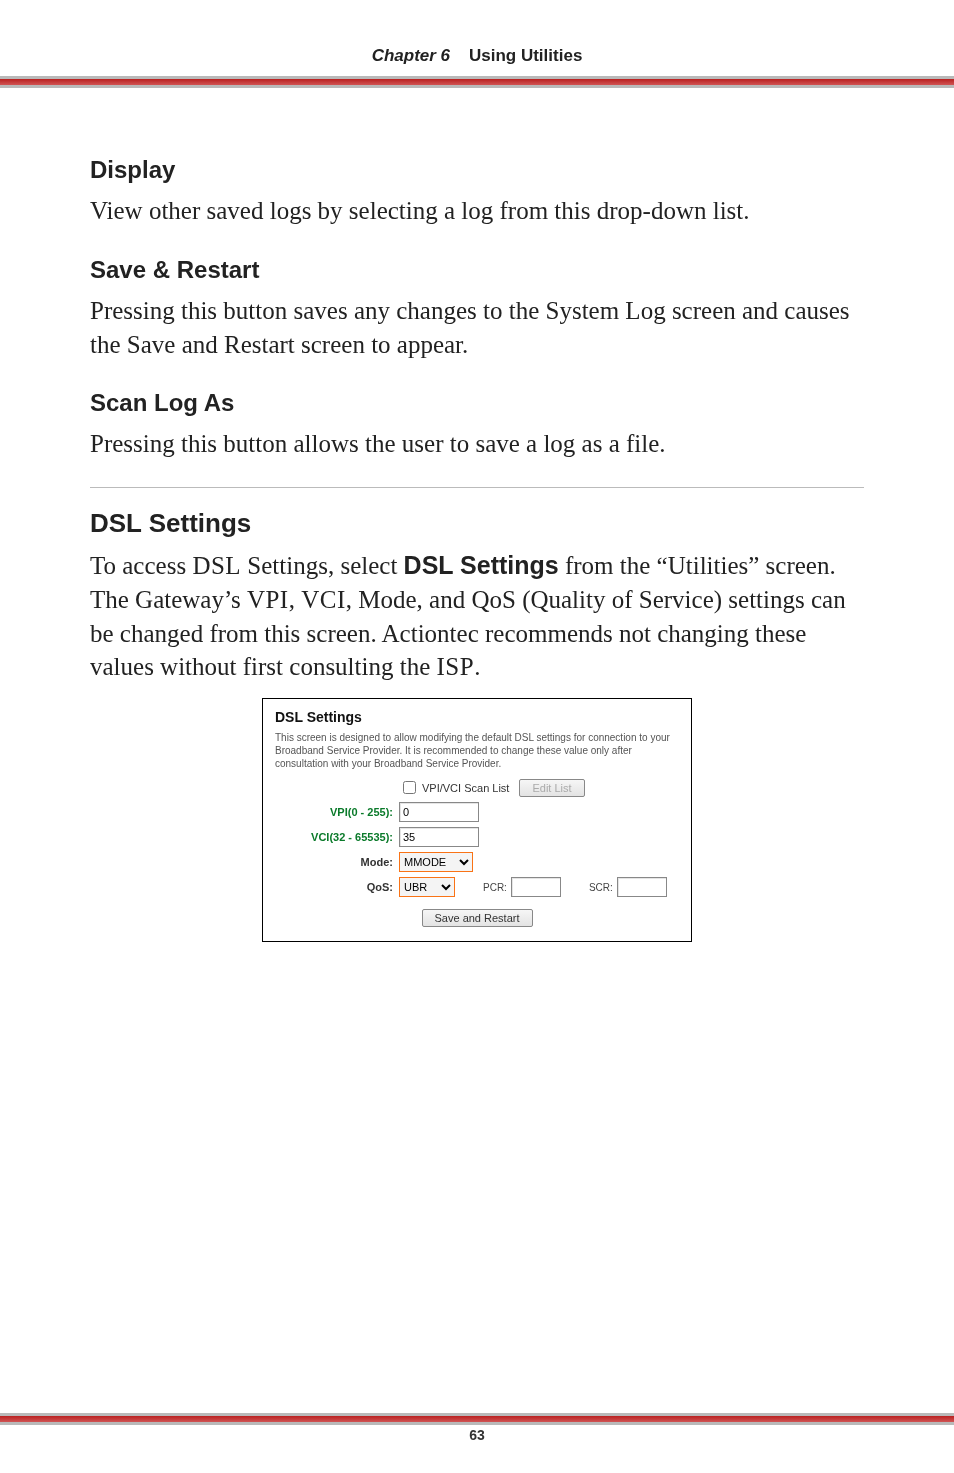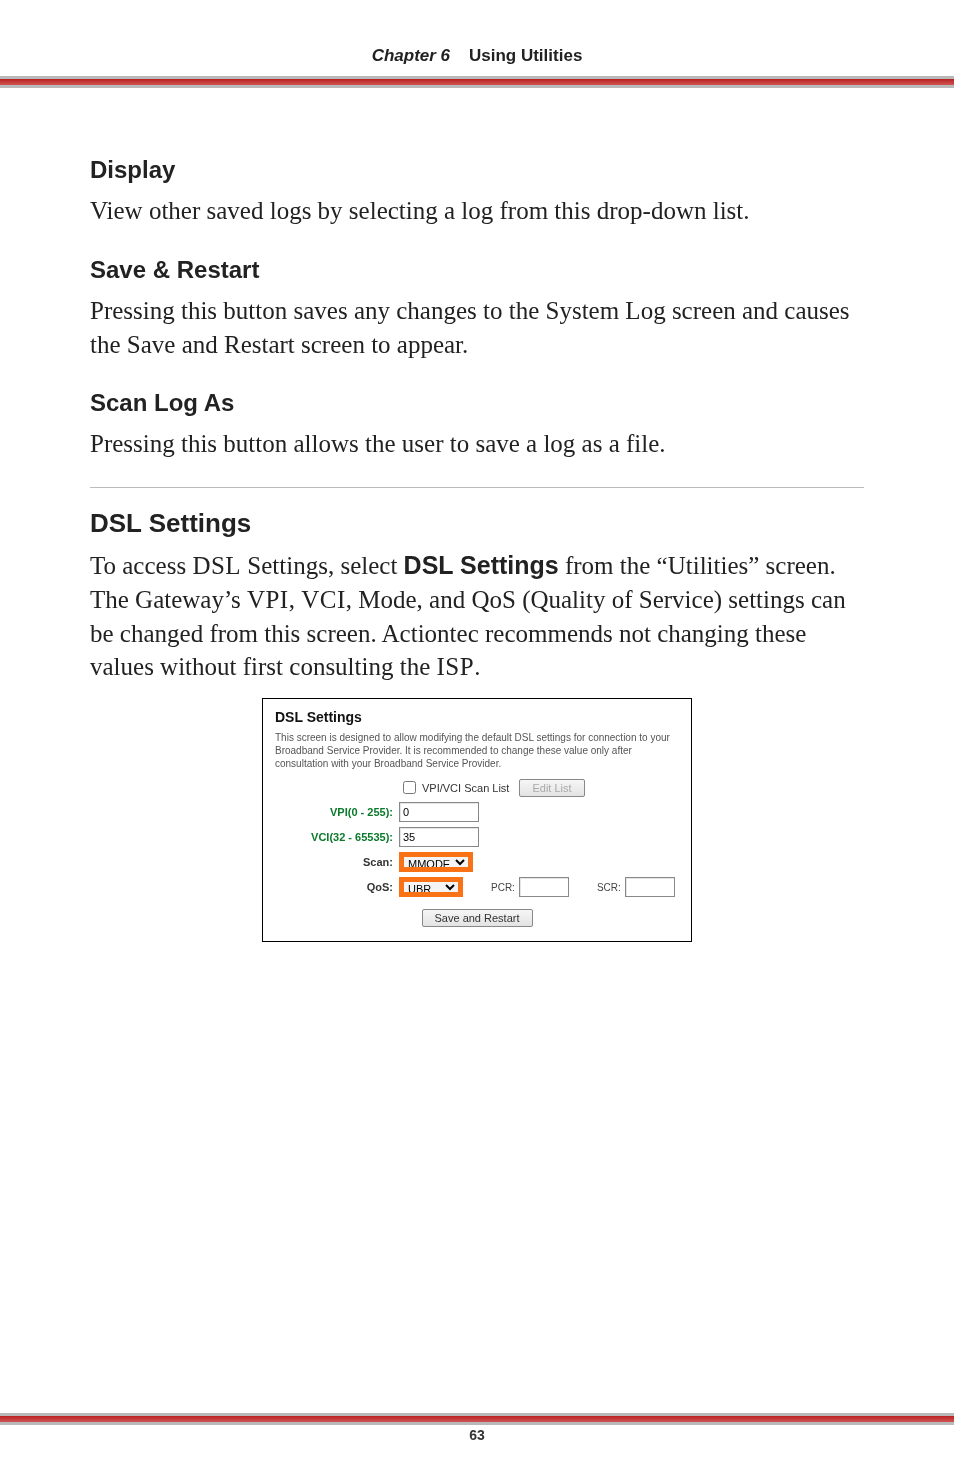--- a/index.html
+++ b/index.html
@@ -129,26 +129,26 @@
     padding: 1px 3px;
     height: 16px;
     width: 72px;
     background: #fff;
     box-shadow: inset 1px 1px 0 rgba(0,0,0,0.1);
   }
   .panel-input.small { width: 42px; }
   .panel-select {
     font-family: Verdana, Arial, sans-serif;
     font-size: 11px;
-    border: 5px solid #f97316;
+    border: 1px solid #f97316;
     height: 20px;
     background: #f4f4f4;
   }
   .panel-select.mode { width: 74px; }
-  .panel-select.qos  { width: 64px; }
+  .panel-select.qos  { width: 56px; }
   .panel-check {
     width: 13px; height: 13px; margin-right: 6px;
   }
   .panel-btn {
     font-family: Liberation Sans, sans-serif;
     font-size: 11px;
     background: linear-gradient(#f6f6f6,#e3e3e3);
     border: 1px solid #888;
     border-radius: 2px;
     padding: 2px 12px;
@@ -239,21 +239,21 @@
           <div class="panel-label panel-green">VPI(0 - 255):</div>
           <input class="panel-input" value="0" style="">
         </div>
 
         <div class="panel-row">
           <div class="panel-label panel-green">VCI(32 - 65535):</div>
           <input class="panel-input" value="35" style="">
         </div>
 
         <div class="panel-row">
-          <div class="panel-label">Scan:</div>
+          <div class="panel-label">Mode:</div>
           <select class="panel-select mode">
             <option selected="">MMODE</option>
           </select>
         </div>
 
         <div class="panel-row">
           <div class="panel-label">QoS:</div>
           <select class="panel-select qos">
             <option selected="">UBR</option>
           </select>

